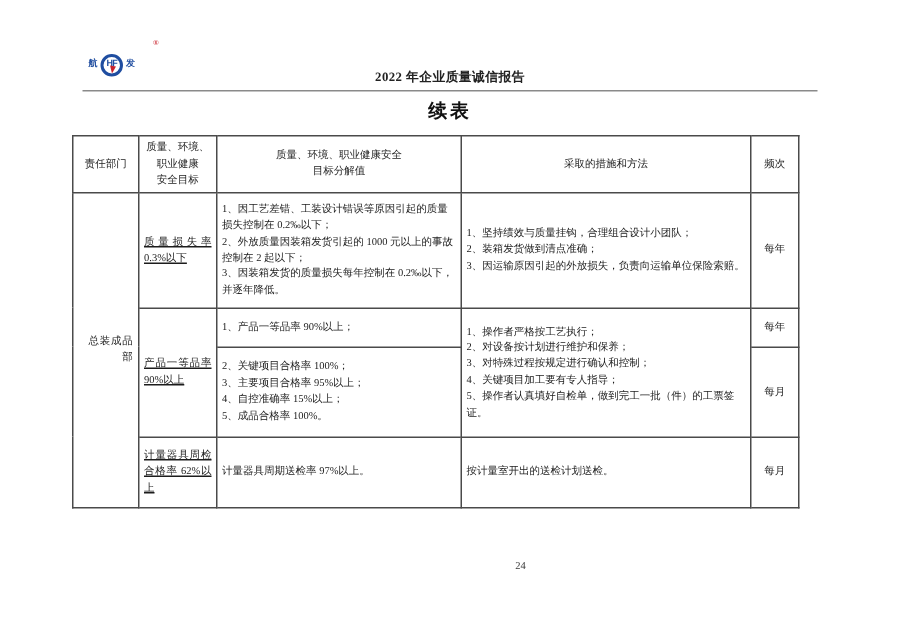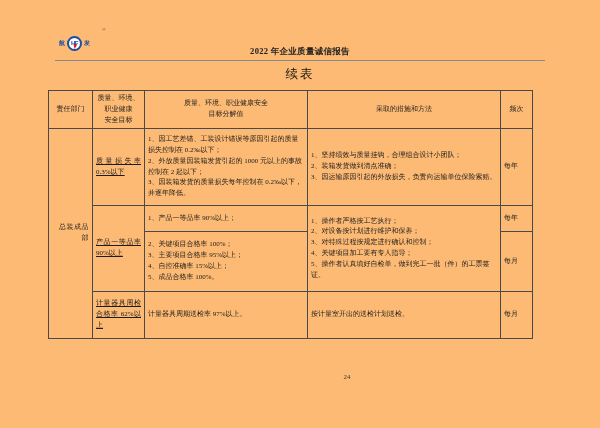--- a/index.html
+++ b/index.html
@@ -1,17 +1,17 @@
 <!DOCTYPE html>
 <html><head>
 <meta charset="utf-8">
 <style>
   html,body{margin:0;padding:0;background:#e8e8e8;}
   .page{
-    position:relative;width:600px;height:428px;background:#fdba74;
+    position:relative;width:600px;height:428px;background:#ffffff;
     font-family:"Liberation Serif","DejaVu Serif",serif;color:#1c1c1c;
     overflow:hidden;margin:0 auto;
   }
   
   .doc-header{position:absolute;left:0;top:0;width:100%;height:60px;}
   .logo{position:absolute;left:59px;top:33px;display:flex;align-items:center;gap:2px;height:20px;}
   .logo-char{font-size:6px;font-weight:bold;color:#1f4da0;line-height:1;}
   .logo-circle{
     position:relative;width:15px;height:15px;border:2px solid #1f4da0;border-radius:50%;
     background:#fff;display:flex;align-items:center;justify-content:center;box-sizing:border-box;
@@ -24,37 +24,37 @@
   }
   .logo-reg{position:absolute;left:102px;top:27px;font-size:5px;color:#c8202a;}
   .doc-header-title{
     position:absolute;left:0;top:46px;width:100%;text-align:center;
     font-size:8.5px;font-weight:bold;color:#222;letter-spacing:0.3px;
   }
   .doc-header-rule{position:absolute;left:55px;top:60px;width:490px;height:0;border-top:1px solid #8a8a8a;}
   
   .table-title{
     position:absolute;left:0;top:66px;width:100%;text-align:center;
-    font-size:12.5px;font-weight:normal;color:#111;letter-spacing:2px;
+    font-size:12.5px;font-weight:bold;color:#111;letter-spacing:2px;
   }
   
   table.main{
     position:absolute;left:48px;top:90px;width:484px;
     border-collapse:collapse;table-layout:fixed;
   }
   table.main td,table.main th{
     border:1px solid #4a4a4a;vertical-align:middle;
     font-size:7px;line-height:1.55;color:#1c1c1c;font-weight:normal;
     padding:2px 3px;box-sizing:border-box;overflow:hidden;
   }
   th.hcell{font-size:7.5px;font-weight:bold;text-align:center;line-height:1.35;padding:2px 1px;}
   td.c-dept{text-align:right;letter-spacing:0.5px;}
   td.c-goal{text-align:justify;text-justify:inter-character;padding:2px 4px;text-decoration:underline;}
   td.c-text{text-align:left;white-space:pre-line;padding:2px 4px 2px 5px;}
-  td.c-freq{}
+  td.c-freq{text-align:center;}
 </style>
 </head>
 <body>
 
 <div class="page">
 
   <div class="doc-header">
     <div class="logo">
       <span class="logo-char">航</span>
       <span class="logo-circle">

